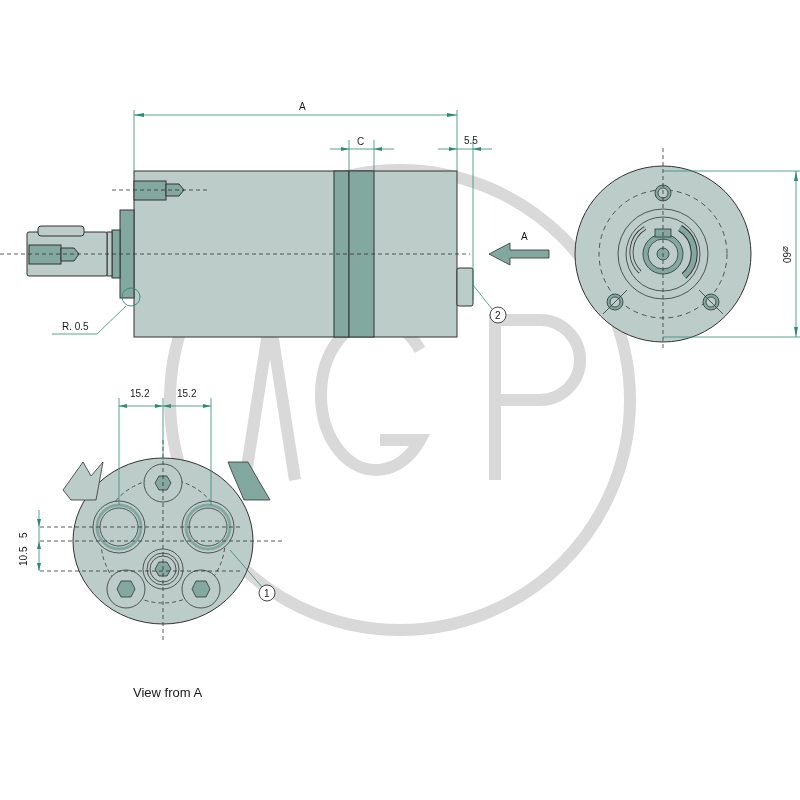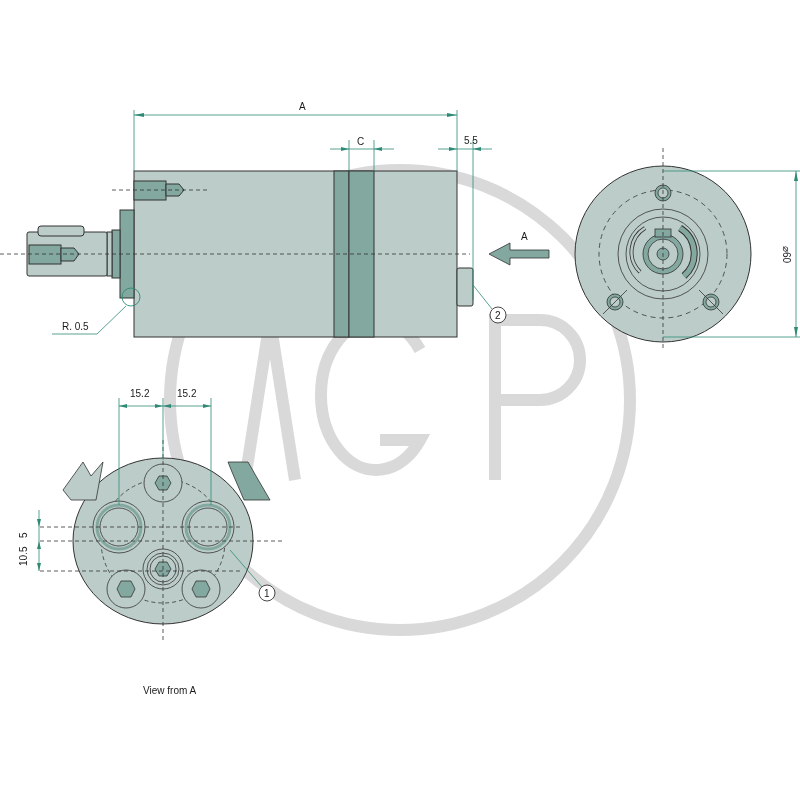--- a/index.html
+++ b/index.html
@@ -1,19 +1,19 @@
 <!DOCTYPE html>
 <html><head>
   <meta charset="utf-8">
   <style>
     html, body { margin: 0; padding: 0; background: #ffffff; }
     body { width: 800px; height: 800px; position: relative; overflow: hidden; font-family: "Liberation Sans", sans-serif; }
     svg { position: absolute; left: 0; top: 0; }
     .lbl { font-family: "Liberation Sans", sans-serif; font-size: 10px; fill: #1a1a1a; }
-    .caption { position: absolute; left: 143px; top: 685px; font-size: 10px; color: #1a1a1a; font-family: "Liberation Sans", sans-serif; }
+    .caption { position: absolute; left: 133px; top: 685px; font-size: 13px; color: #1a1a1a; font-family: "Liberation Sans", sans-serif; }
     .body-fill { fill: #bccdc9; stroke: #333; stroke-width: 1; }
     .dark-fill { fill: #82a89f; stroke: #333; stroke-width: 1; }
     .dim { stroke: #2e8a76; stroke-width: 0.8; fill: none; }
     .center { stroke: #333; stroke-width: 0.8; stroke-dasharray: 4 3; fill: none; }
     .wm { fill: none; stroke: #d9d9d9; stroke-width: 12; }
   </style>
 </head>
 <body>
 
 <svg width="800" height="800" viewBox="0 0 800 800">

